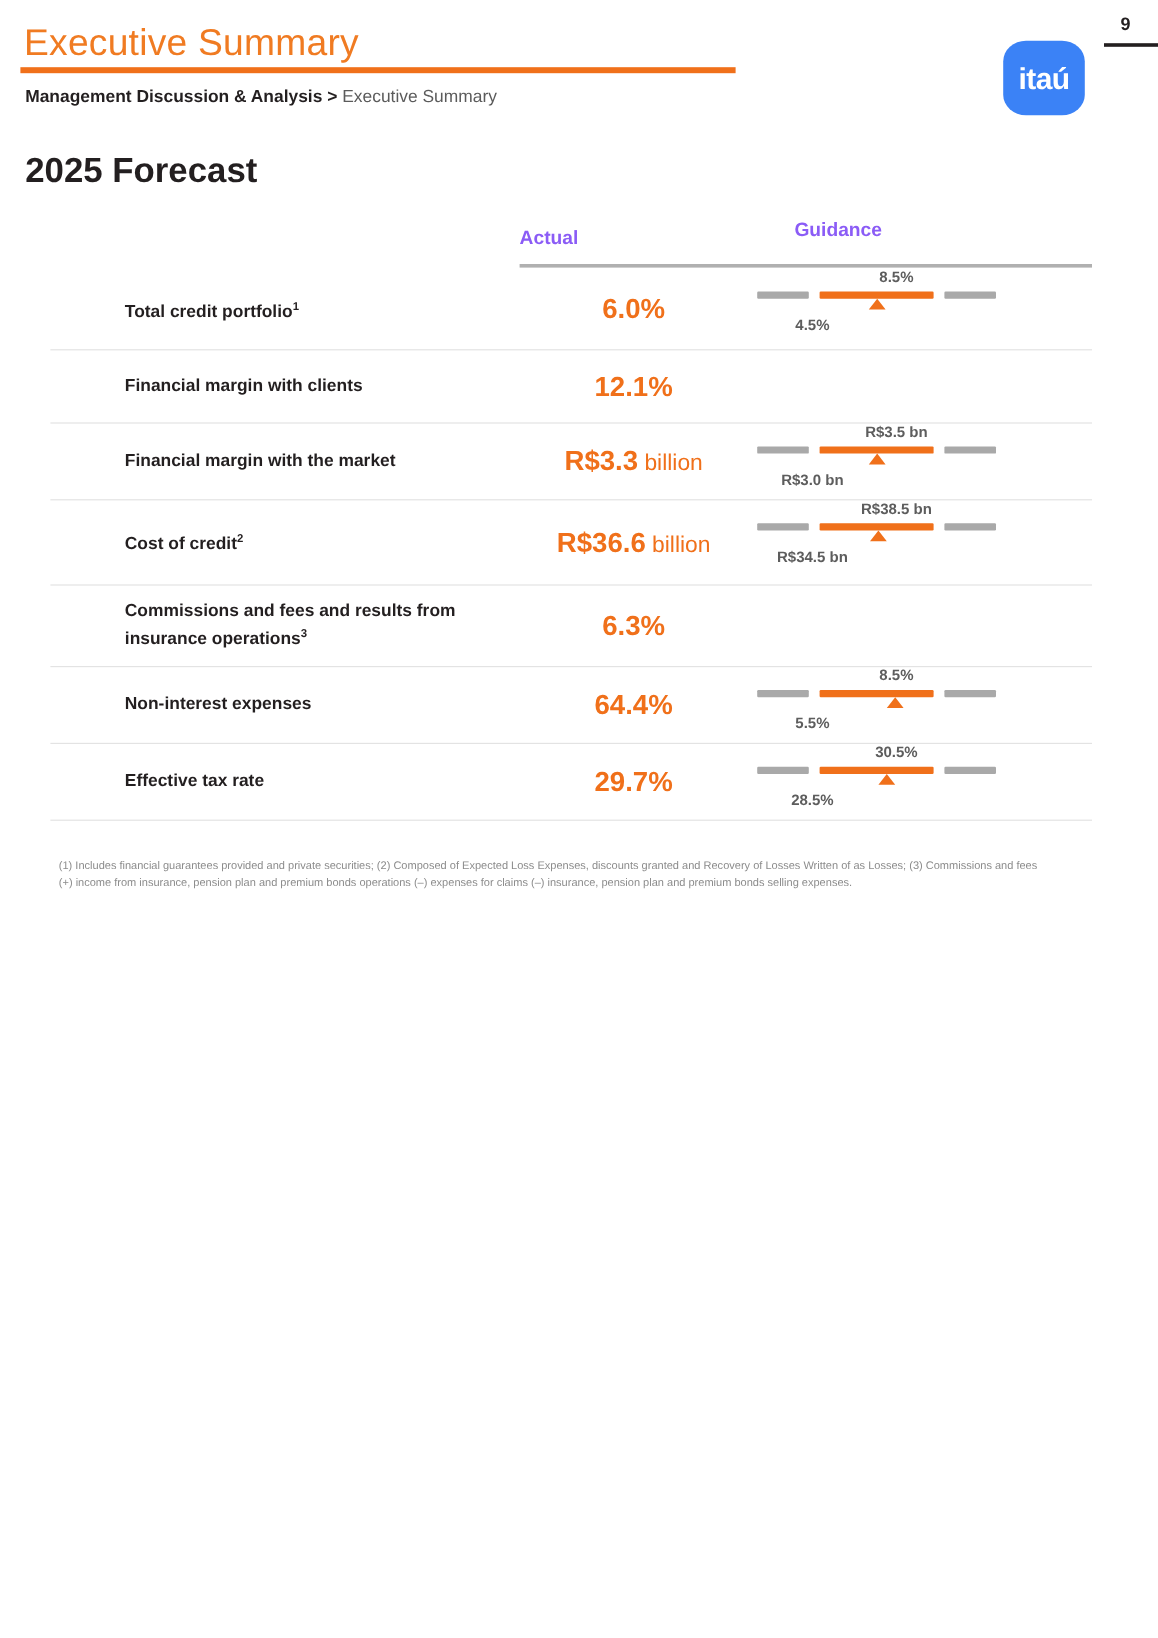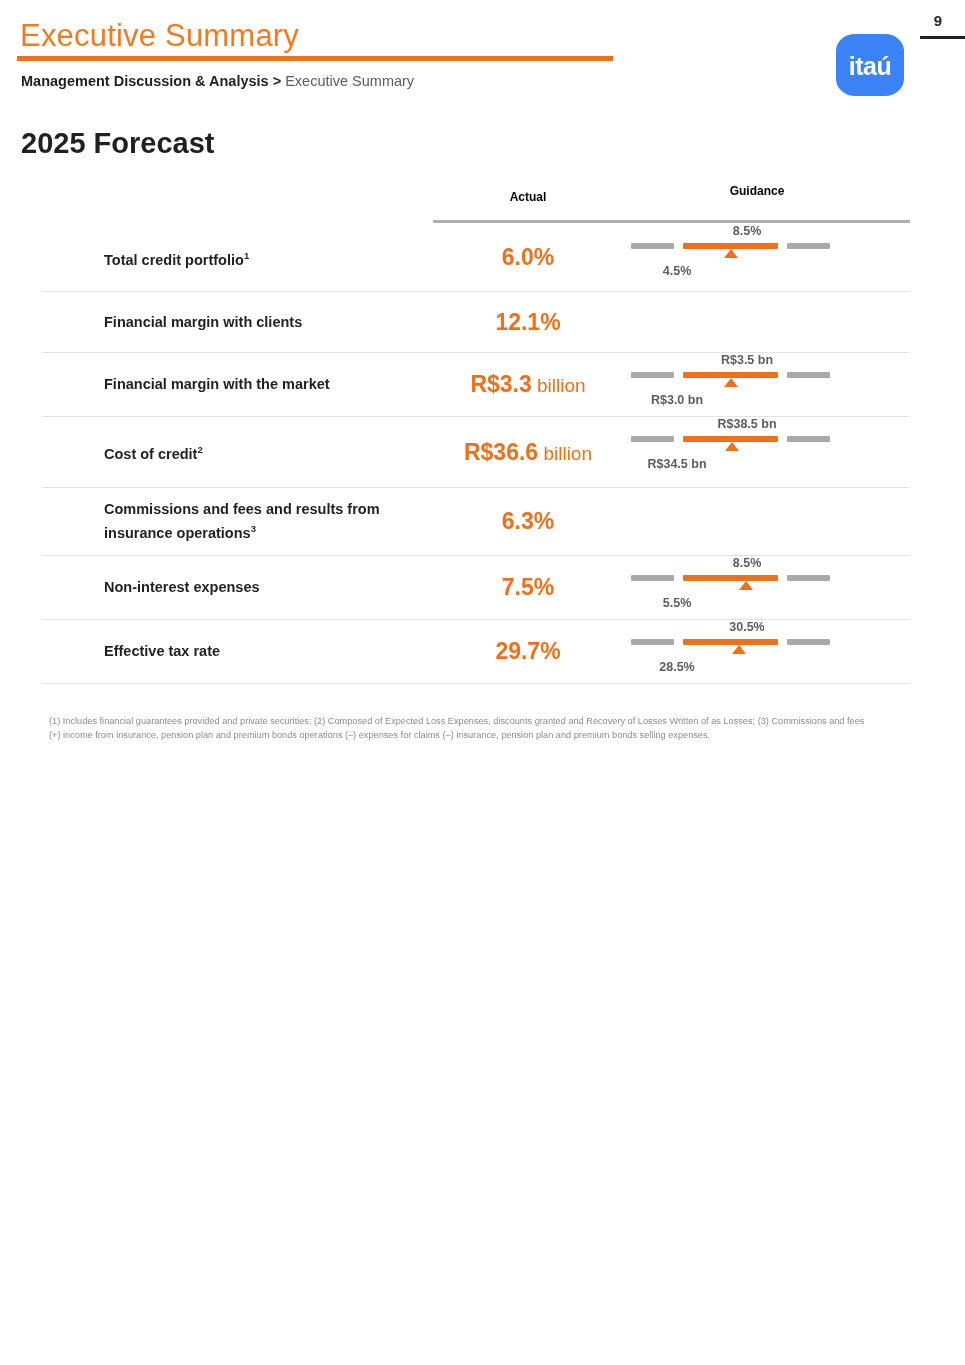--- a/index.html
+++ b/index.html
@@ -99,24 +99,23 @@
   .table {
     position: absolute;
     left: 42px;
     top: 180px;
     width: 868px;
   }
 
   .col-headers { position: relative; height: 44px; }
   .col-head {
     position: absolute;
-    font-size: 12px;
-    font-weight: bold;
-    color: #000000;
-    text-align: center;
+    font-size: 16px;
+    font-weight: bold;
+    color: #8b5cf6;
   }
   .col-head.actual   { left: 391px; width: 190px; top: 10px; }
   .col-head.guidance { left: 620px; width: 190px; top: 4px; }
 
   .head-rule {
     position: absolute;
     left: 391px;
     top: 40px;
     width: 477px;
     height: 2.5px;
@@ -293,21 +292,21 @@
             </div>
           </div>
         </div>
       </div>
       <div class="row" style="height: 68px;">
         <div class="row-label">Commissions and fees and results from insurance operations<sup>3</sup></div>
         <div class="row-actual">6.3%</div>
       </div>
       <div class="row" style="height: 64px;">
         <div class="row-label">Non-interest expenses</div>
-        <div class="row-actual">7.5%</div>
+        <div class="row-actual">64.4%</div>
         <div class="row-guidance">
           <div class="gw">
             <div class="gw-labels">
               <div class="gw-lab lo">5.5%</div>
               <div class="gw-lab hi">8.5%</div>
             </div>
             <div class="gw-bar">
               <div class="gw-seg left"></div>
               <div class="gw-seg mid"></div>
               <div class="gw-seg right"></div>

